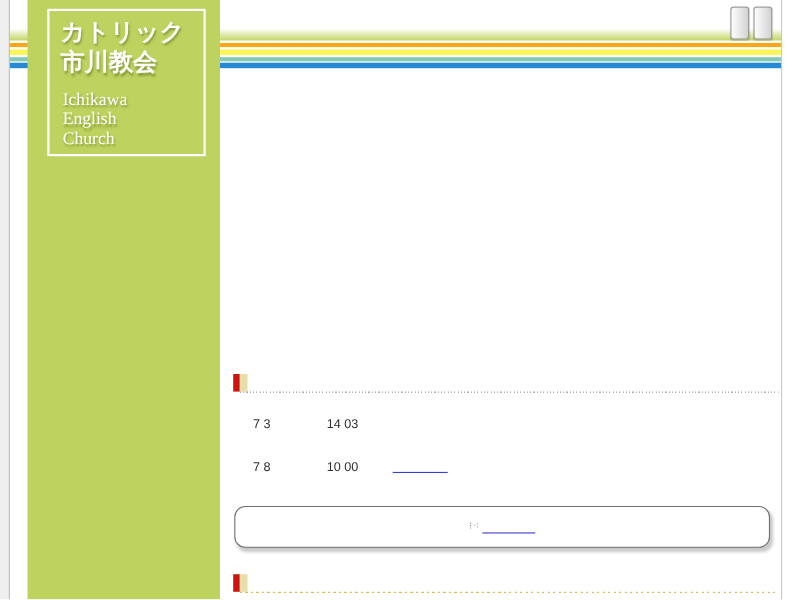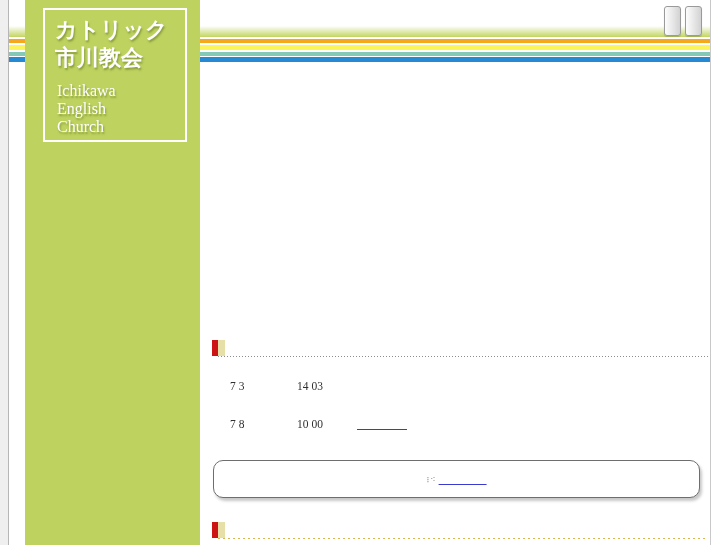--- a/index.html
+++ b/index.html
@@ -204,21 +204,21 @@
   }
   .sec-head .dots.gold {
     background-image: repeating-linear-gradient(to right, #d8b64a 0 2px, transparent 2px 5px);
   }
 
   .rows { margin-top: 22px; }
   .row {
     display: flex;
     align-items: baseline;
     height: 37px;
-    font-family: Liberation Serif, serif;
+    font-family: Liberation Sans, sans-serif;
     font-size: 11.5px;
     color: #2f2f2f;
   }
   .row .date { width: 92px; padding-left: 25px; }
   .row .time { width: 60px; }
   .row .lnk {
     color: #3a3ad0;
     text-decoration: underline;
     letter-spacing: 1px;
     cursor: pointer;

